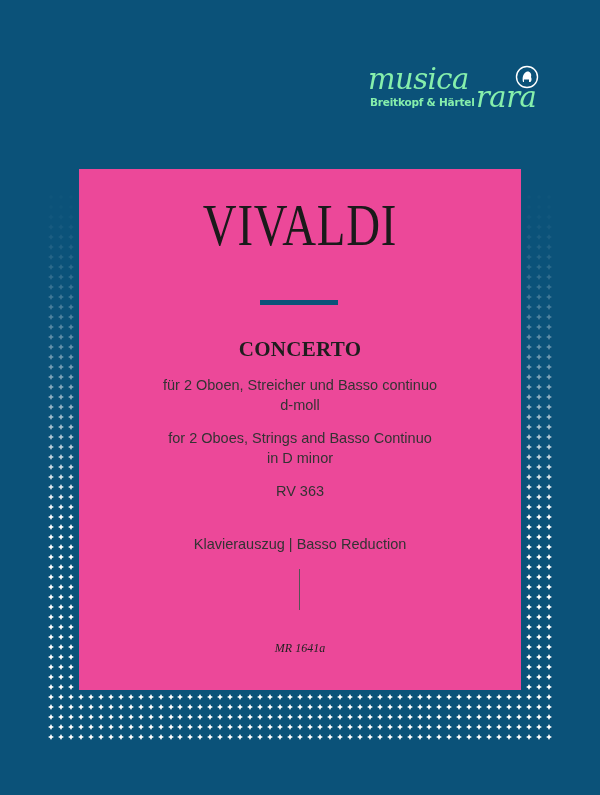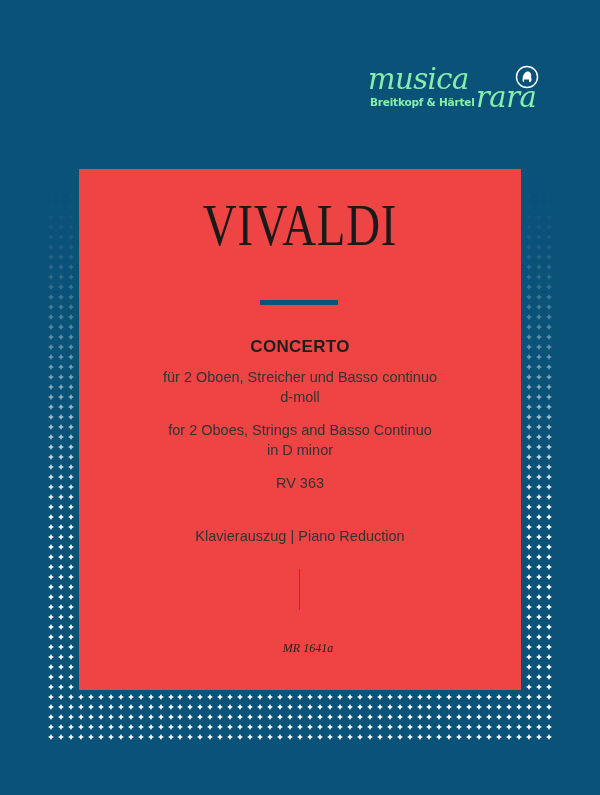--- a/index.html
+++ b/index.html
@@ -23,51 +23,51 @@
     text-align: right;
   }
   .logo .publisher {
     position: absolute; left: 2px; top: 34px;
     font-family: "DejaVu Sans", sans-serif; font-size: 10.5px; font-weight: bold; letter-spacing: -0.2px;
   }
   .logo .emblem { position: absolute; left: 147px; top: 3px; width: 24px; height: 24px; }
 
   .panel {
     position: absolute; left: 79px; top: 169px; width: 442px; height: 521px;
-    background: #ef4444;
+    background: #ec4899;
     text-align: center; color: #2a2a2a;
   }
   .composer {
     position: absolute; left: 0; width: 100%; top: 22px;
     font-family: "Liberation Serif", serif; font-size: 60px; letter-spacing: 1px;
     color: #1a1a1a; transform: scaleX(0.78); transform-origin: center;
   }
   .rule {
     position: absolute; left: 181px; top: 131px; width: 78px; height: 5px; background: #0b5279;
   }
   .work {
     position: absolute; left: 0; width: 100%; top: 168px;
-    font-family: Liberation Sans, sans-serif; font-weight: bold; font-size: 17px; color: #1e1e1e;
+    font-family: Liberation Serif, serif; font-weight: bold; font-size: 21px; color: #1e1e1e;
     letter-spacing: 0.3px;
   }
   .line {
     position: absolute; left: 0; width: 100%;
-    font-family: "Liberation Sans", sans-serif; font-size: 14.5px; color: #333;
+    font-family: "Liberation Sans", sans-serif; font-size: 14.5px; color: #333; margin-top: 8px;
   }
   .l1 { top: 200px; }
   .l2 { top: 220px; }
   .l3 { top: 253px; }
   .l4 { top: 273px; }
   .l5 { top: 306px; }
   .l6 { top: 359px; }
   .vrule {
     position: absolute; left: 220px; top: 400px; width: 1px; height: 41px; background: #555;
   }
   .catno {
-    position: absolute; left: 8px; width: 100%; top: 472px;
+    position: absolute; left: 0; width: 100%; top: 472px;
     font-family: "Liberation Serif", serif; font-style: italic; font-size: 12px; color: #222;
   }
 </style>
 </head>
 <body>
 
 <svg class="dots" id="dots" xmlns="http://www.w3.org/2000/svg" width="600" height="795">
     <path d="M51 194 Q51.6 196.4 54 197 Q51.6 197.6 51 200 Q50.4 197.6 48 197 Q50.4 196.4 51 194 Z" fill="#ffffff" opacity="0.02"></path>
     <path d="M61 194 Q61.6 196.4 64 197 Q61.6 197.6 61 200 Q60.4 197.6 58 197 Q60.4 196.4 61 194 Z" fill="#ffffff" opacity="0.02"></path>
     <path d="M71 194 Q71.6 196.4 74 197 Q71.6 197.6 71 200 Q70.4 197.6 68 197 Q70.4 196.4 71 194 Z" fill="#ffffff" opacity="0.02"></path>
@@ -638,16 +638,16 @@
 
 <div class="panel">
   <div class="composer">VIVALDI</div>
   <div class="rule"></div>
   <div class="work">CONCERTO</div>
   <div class="line l1">für 2 Oboen, Streicher und Basso continuo</div>
   <div class="line l2">d-moll</div>
   <div class="line l3">for 2 Oboes, Strings and Basso Continuo</div>
   <div class="line l4">in D minor</div>
   <div class="line l5">RV 363</div>
-  <div class="line l6">Klavierauszug | Piano Reduction</div>
+  <div class="line l6">Klavierauszug | Basso Reduction</div>
   <div class="vrule"></div>
   <div class="catno">MR 1641a</div>
 </div>
 
 </body></html>

